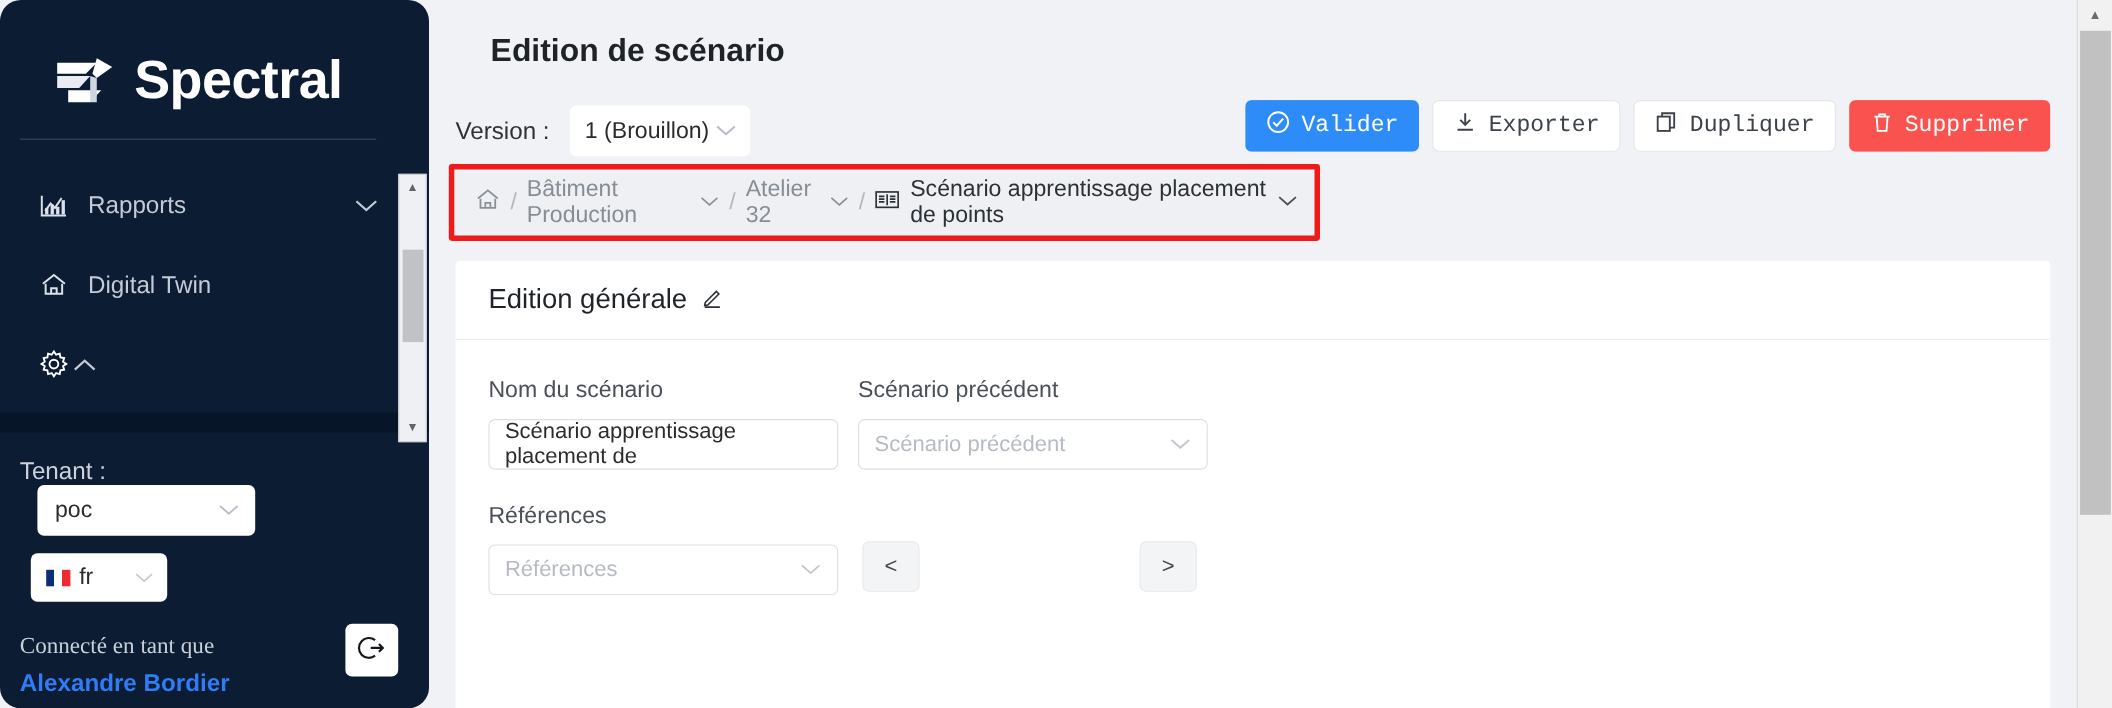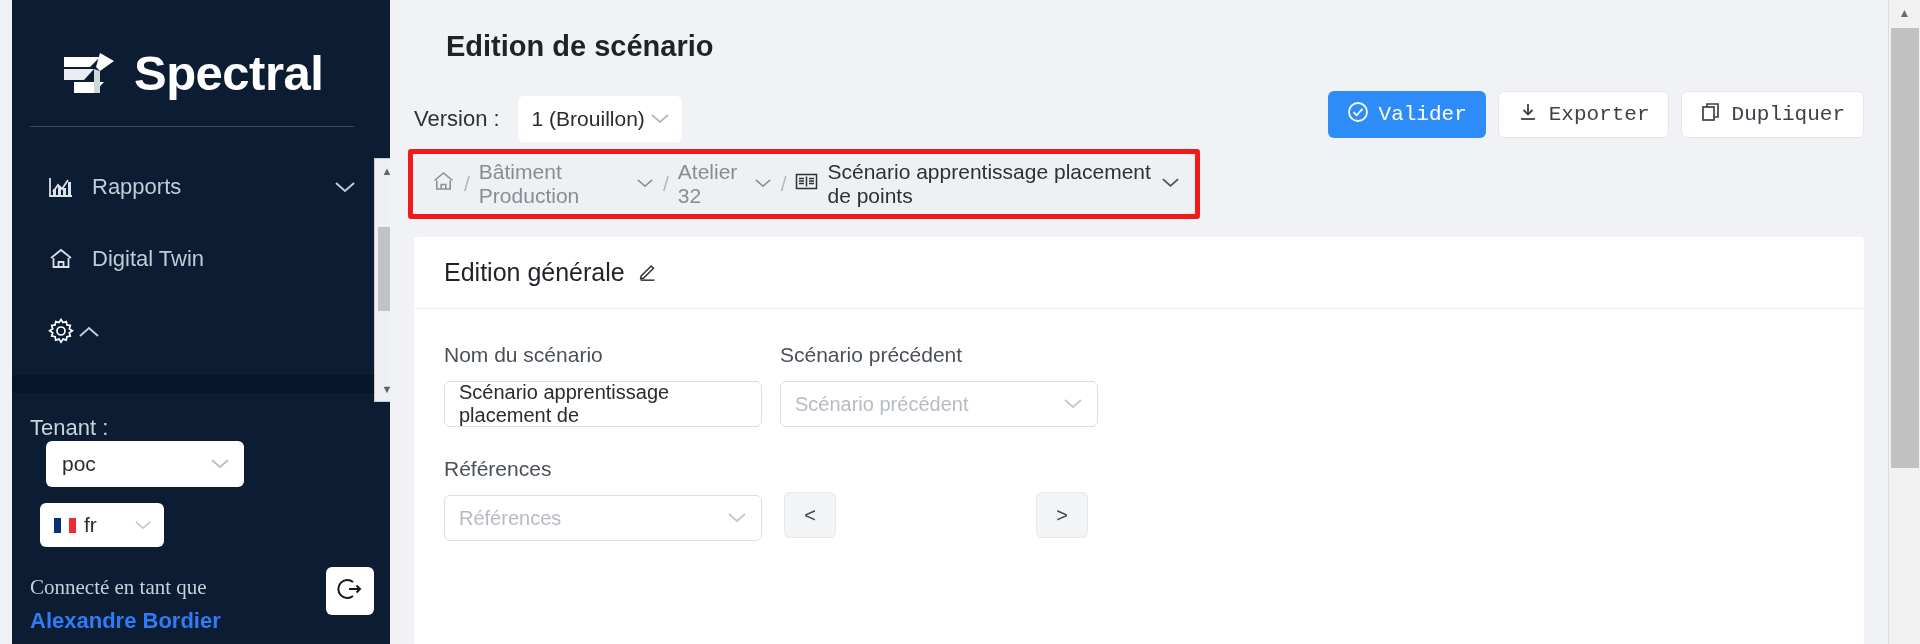--- a/index.html
+++ b/index.html
@@ -6,24 +6,25 @@
   html, body {
     width: 1920px; height: 644px;
     overflow: hidden;
     font-family: "Liberation Sans", sans-serif;
     background: #f0f2f5;
   }
   #root { position: relative; width: 1920px; height: 644px; }
 
   
   .sidebar {
-    position: absolute; left: 12px; top: 0;
+    position: absolute; left: 0; top: 0;
     width: 390px; height: 644px;
     background: #0b1c33;
     overflow: hidden;
+    border-radius: 19px;
   }
   .logo-wrap {
     display: flex; align-items: center;
     padding: 28px 0 0 48px;
     height: 118px;
   }
   .logo-mark { width: 58px; height: 52px; flex: 0 0 auto; }
   .logo-text {
     color: #ffffff; font-size: 49px; font-weight: 700;
     letter-spacing: -0.5px; margin-left: 16px;
@@ -386,20 +387,30 @@
         <div class="btn btn-default">
           <span>
             <svg width="22" height="22" viewBox="0 0 22 22" fill="none" stroke="#3c4249" stroke-width="1.7">
               <rect x="3" y="6" width="11" height="13"></rect>
                 <path d="M7 6 V3 H18 V16 H14"></path>
             </svg>
           </span>
           <span>Dupliquer</span>
         </div>
 
+        <div class="btn btn-danger">
+          <span>
+            <svg width="22" height="22" viewBox="0 0 22 22" fill="none" stroke="#ffffff" stroke-width="1.7">
+              <path d="M4 6 H18"></path>
+                <path d="M8.5 6 V4 H13.5 V6"></path>
+              <path d="M6 6 L7 19 H15 L16 6"></path>
+            </svg>
+          </span>
+          <span>Supprimer</span>
+        </div>
 
       </div>
     </div>
 
     <div class="crumb-wrap">
       <div class="crumb-bar">
         <span class="crumb-item">
           <span>
             <svg width="23" height="21" viewBox="0 0 23 21" fill="none" stroke="#8b9098" stroke-width="1.6">
               <path d="M2.5 9.5 L11.5 2 L20.5 9.5"></path>

